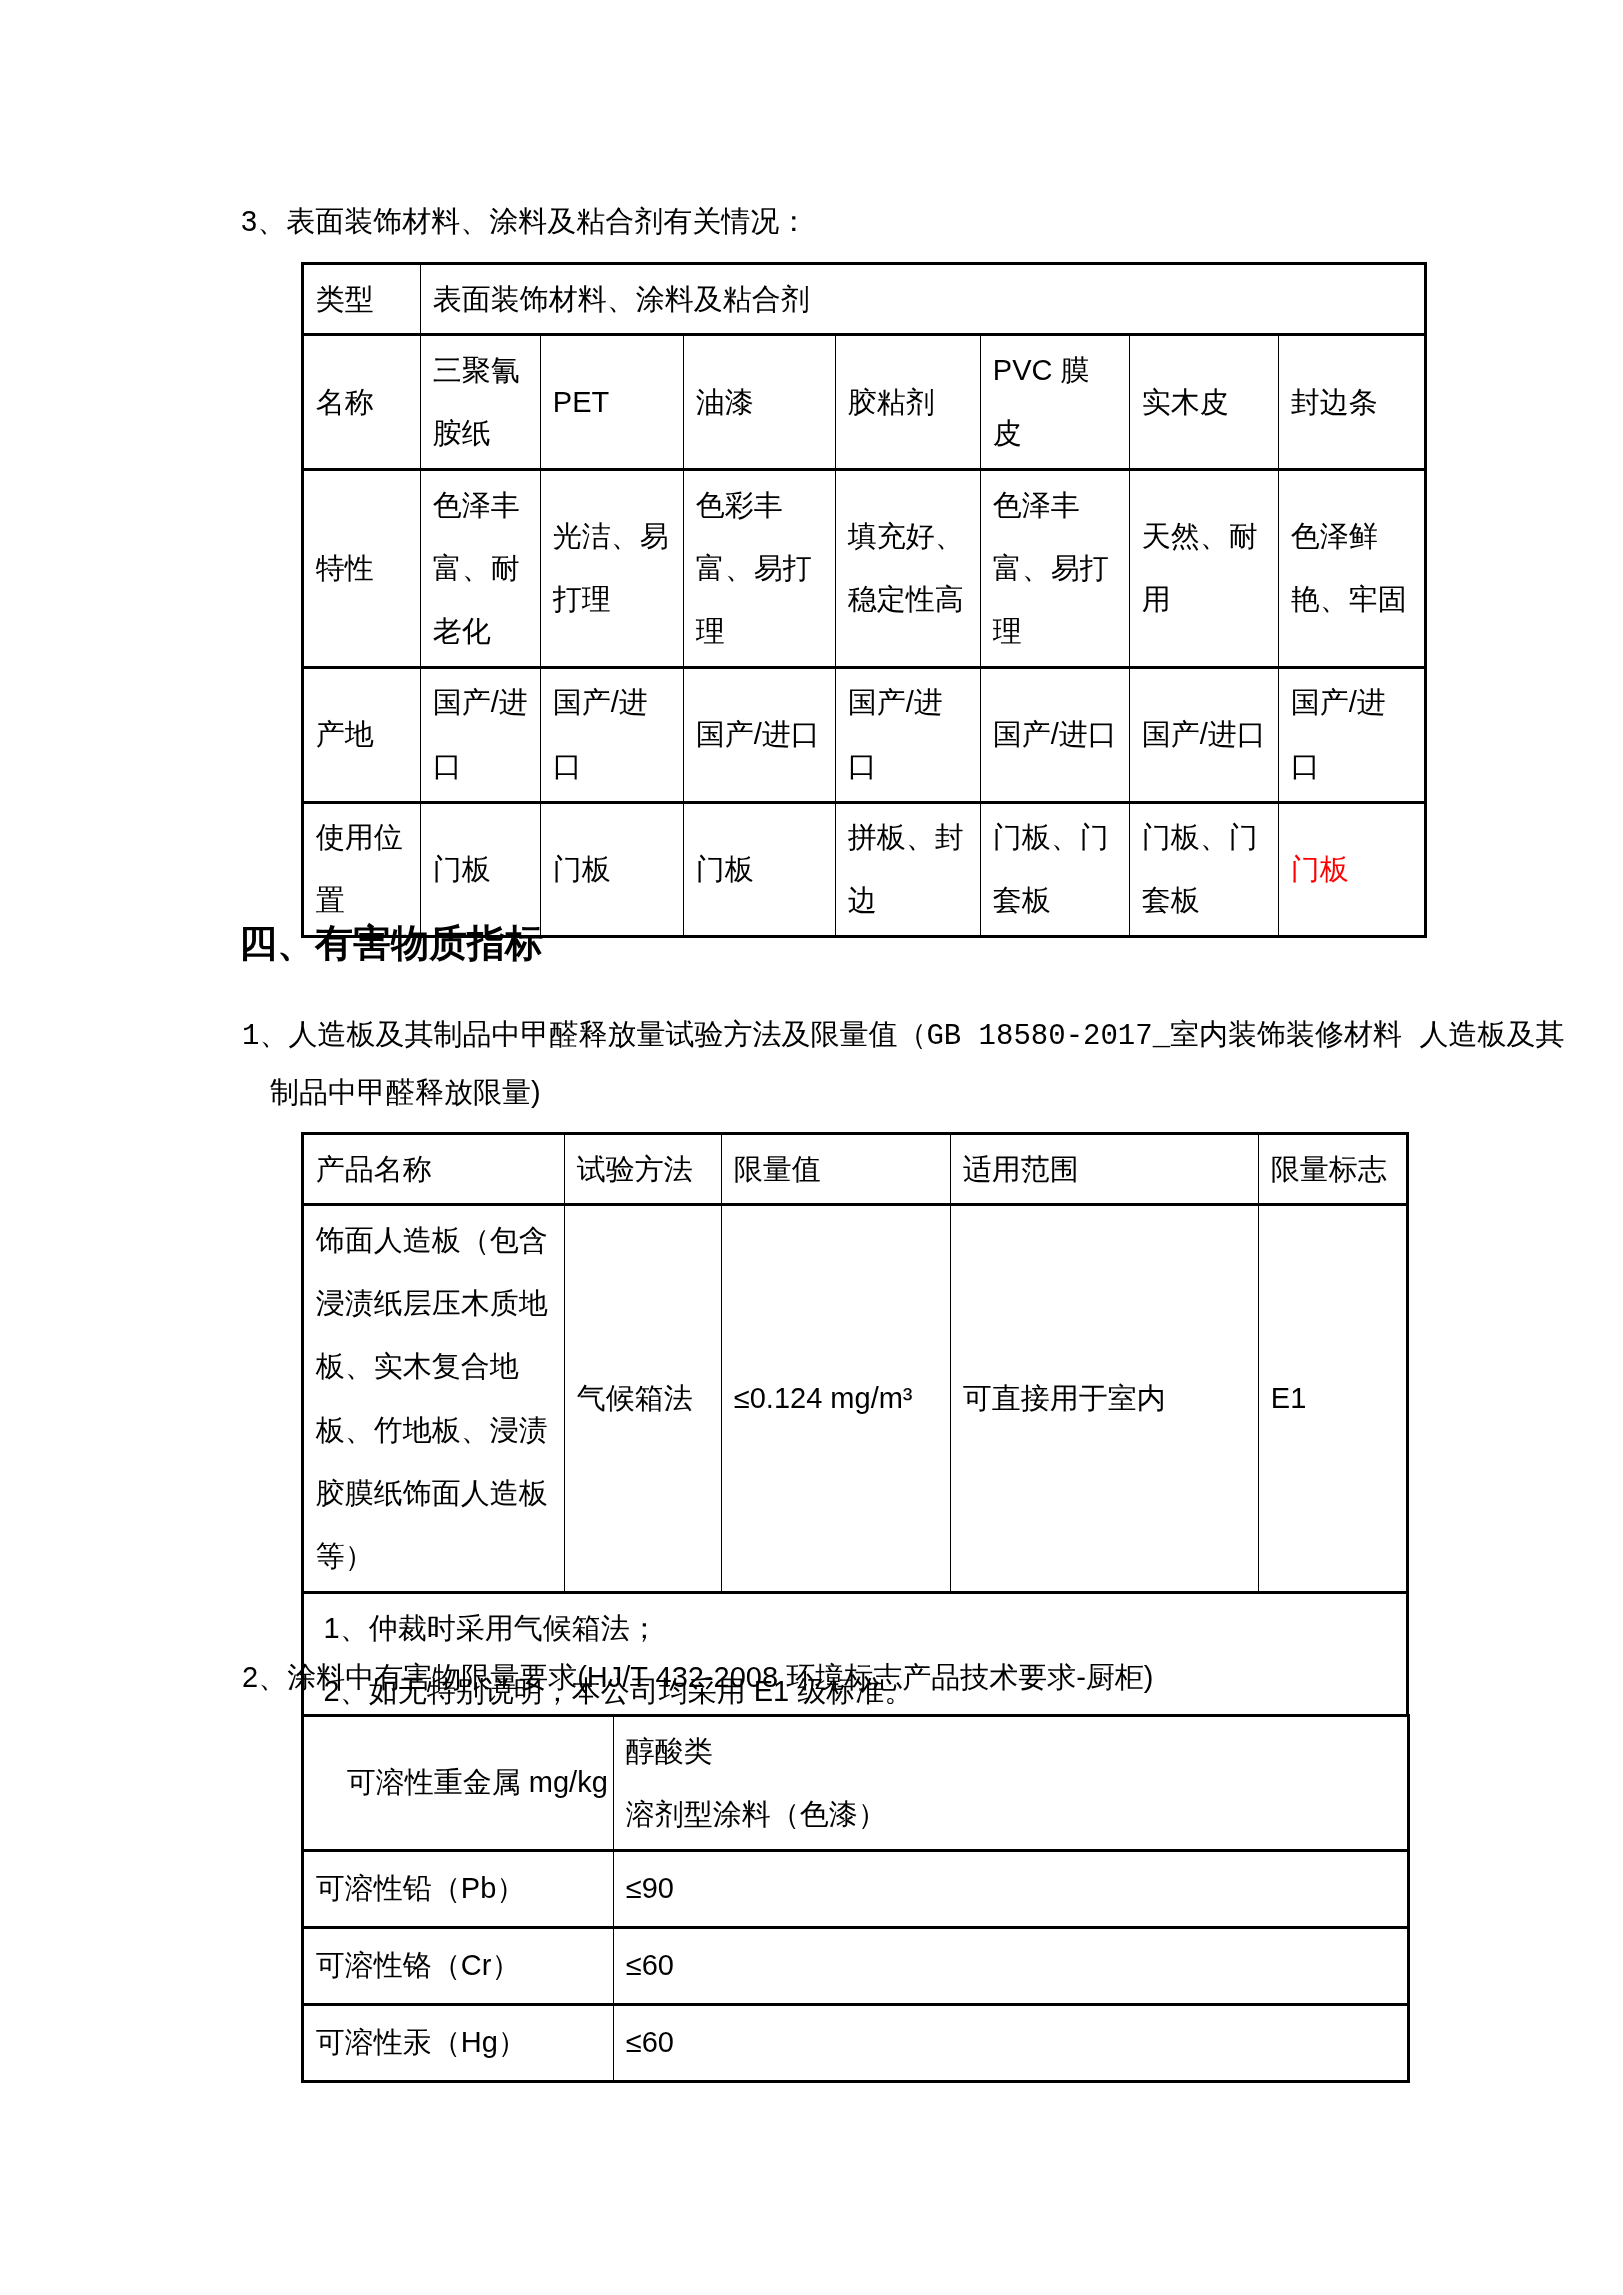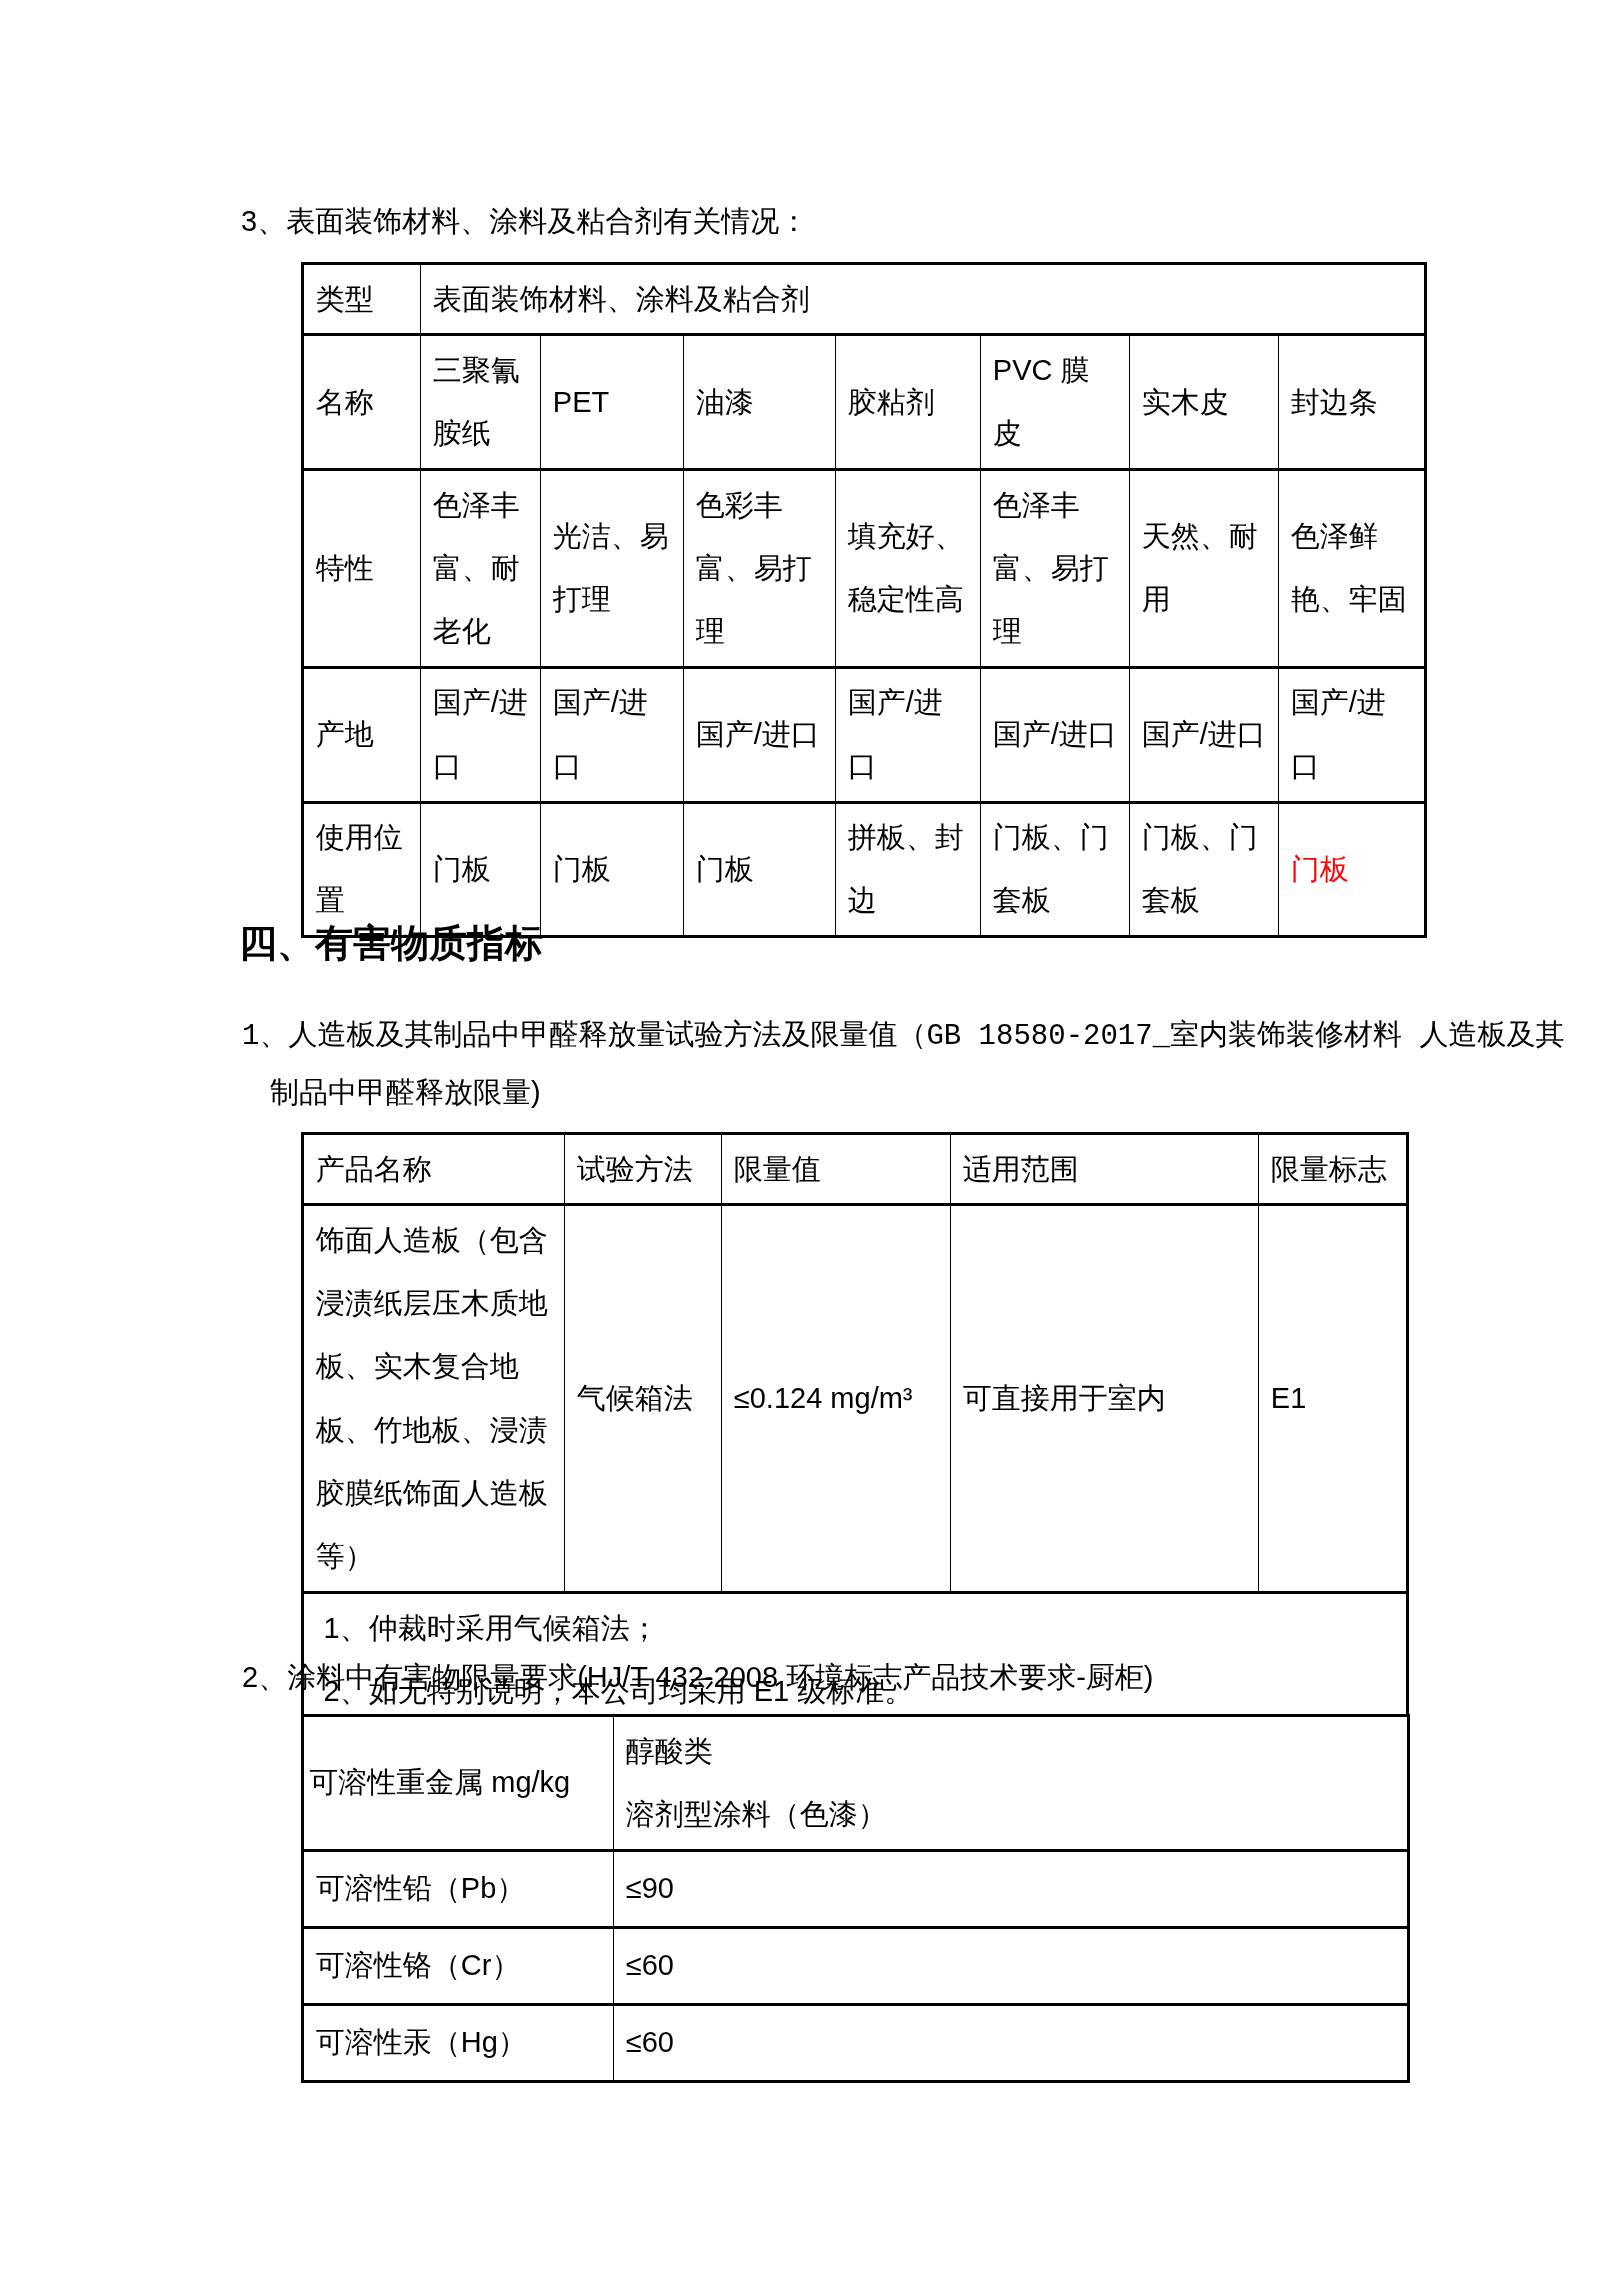--- a/index.html
+++ b/index.html
@@ -15,21 +15,21 @@
   }
   .t1 { left:301px; top:262px;  width:1122px; border:3.3px solid #000; }
   .t2 { left:301px; top:1132px; width:1105px; border:3.3px solid #000; }
   .t3 { left:301px; top:1714px; width:1106px; border:3.3px solid #000; }
   .h3 { position:absolute; left:241px; top:203px; }
   .h4 { position:absolute; left:239px; top:919px; font-size:38px; font-weight:bold;text-align:right; }
   .l1 { position:absolute; left:242px; top:1018px;font-family:Liberation Mono, monospace; }
   .l2 { position:absolute; left:270px; top:1074px;text-align:center; }
   .p2 { position:absolute; left:242px; top:1659px; }
   .notes-cell { padding-left:19.6px; }
-  .center-cell { text-align:left; padding:2.6px 5.2px; }
+  .center-cell { text-align:right; padding:2.6px 5.2px; }
 </style>
 </head>
 <body>
 
 <div class="page">
 
   <div class="h3">3、表面装饰材料、涂料及粘合剂有关情况：</div>
 
   <table class="t1">
     <colgroup>

